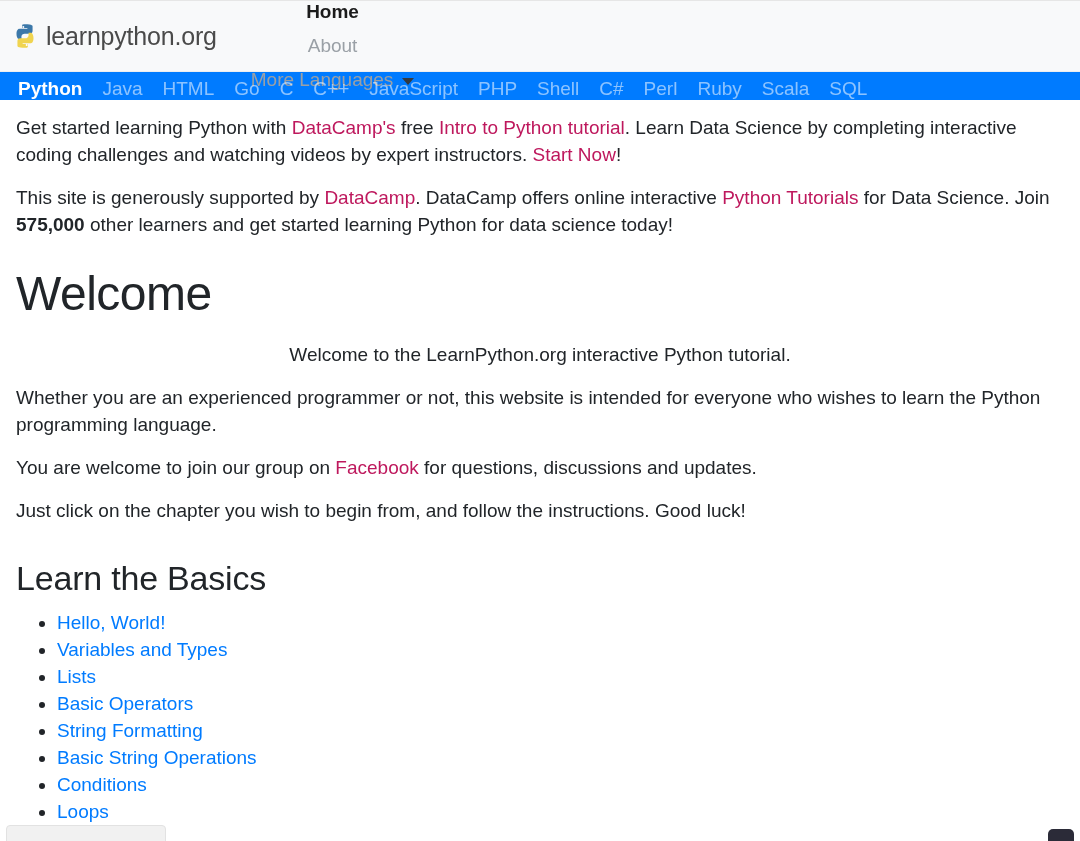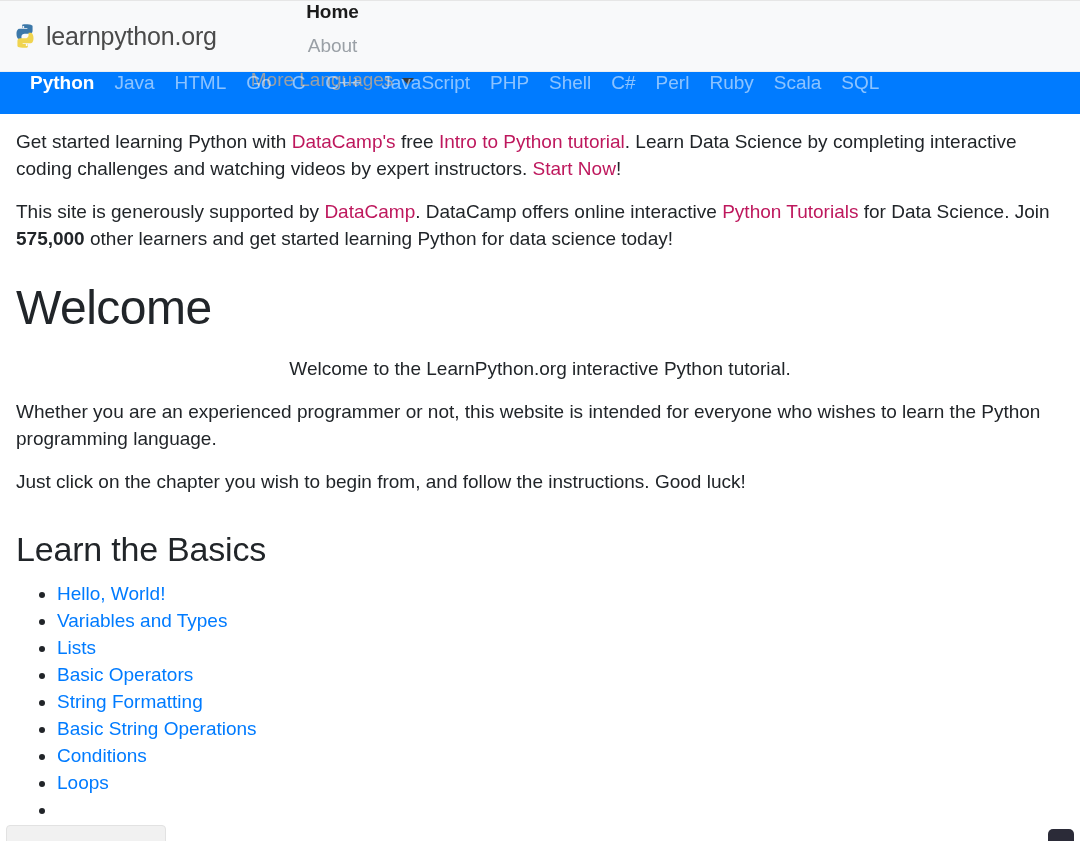--- a/index.html
+++ b/index.html
@@ -52,24 +52,24 @@
     border-left: 6px solid transparent;
     border-right: 6px solid transparent;
     border-top: 7px solid #343a40;
     display: inline-block;
     margin-top: 3px;
   }
 
   
   .langbar {
     background: #007bff;
-    height: 42px;
-    display: flex;
-    align-items: flex-start;
-    padding-left: 20px;
+    height: 28px;
+    display: flex;
+    align-items: flex-end;
+    padding-left: 8px;
   }
   .lang-item {
     font-size: 19px;
     color: rgba(255,255,255,0.55);
     text-decoration: none;
     padding: 0 10px;
     white-space: nowrap;
   }
   .lang-item.active { color: #ffffff; font-weight: 700; }
 
@@ -190,20 +190,21 @@
   <p class="first"><span>Get started learning Python with </span><a class="link" href="#">DataCamp's</a><span> free </span><a class="link" href="#">Intro to Python tutorial</a><span>. Learn Data Science by completing interactive coding challenges and watching videos by expert instructors. </span><a class="link" href="#">Start Now</a><span>!</span></p>
 
   <p><span>This site is generously supported by </span><a class="link" href="#">DataCamp</a><span>. DataCamp offers online interactive </span><a class="link" href="#">Python Tutorials</a><span> for Data Science. Join </span><b>575,000</b><span> other learners and get started learning Python for data science today!</span></p>
 
   <h1 class="section">Welcome</h1>
 
   <p>Welcome to the LearnPython.org interactive Python tutorial.</p>
 
   <p>Whether you are an experienced programmer or not, this website is intended for everyone who wishes to learn the Python programming language.</p>
 
+  <p><span>You are welcome to join our group on </span><a class="link" href="#">Facebook</a><span> for questions, discussions and updates.</span></p>
 
   <p>Just click on the chapter you wish to begin from, and follow the instructions. Good luck!</p>
 
   <h2 class="section">Learn the Basics</h2>
 
   <ul class="chapter-list">
     <li><a href="#">Hello, World!</a></li>
     <li><a href="#">Variables and Types</a></li>
     <li><a href="#">Lists</a></li>
     <li><a href="#">Basic Operators</a></li>

